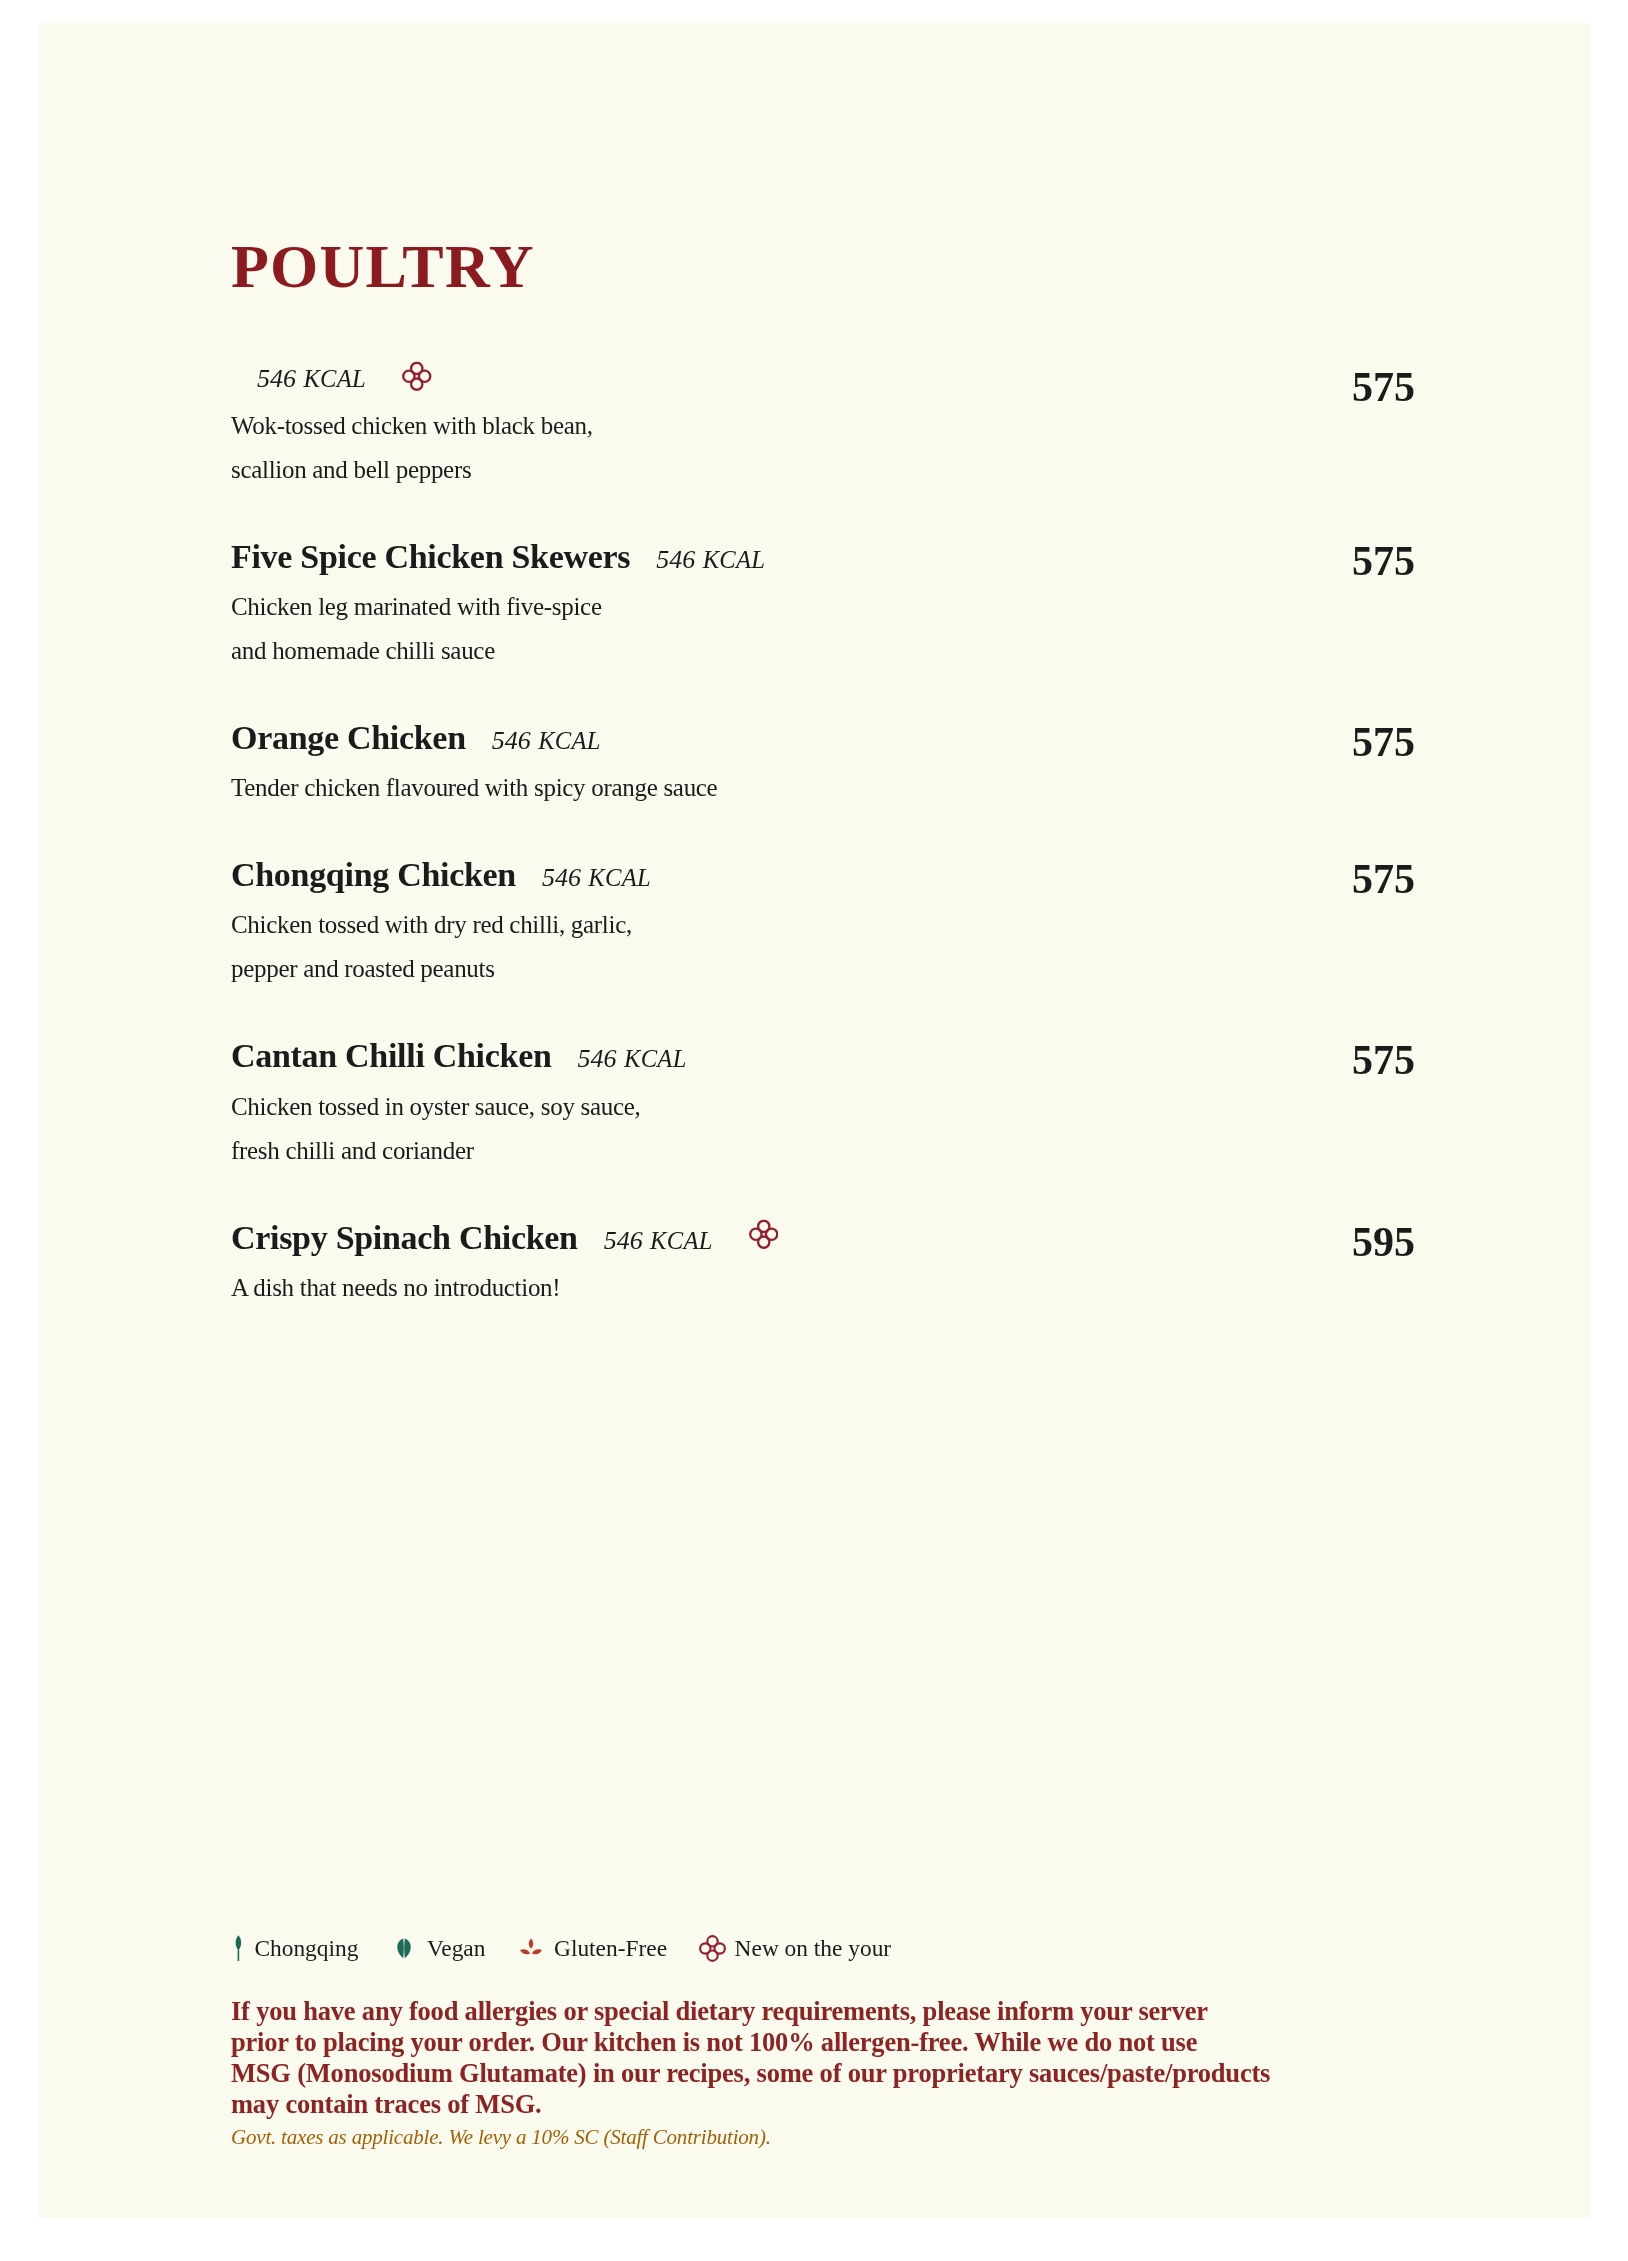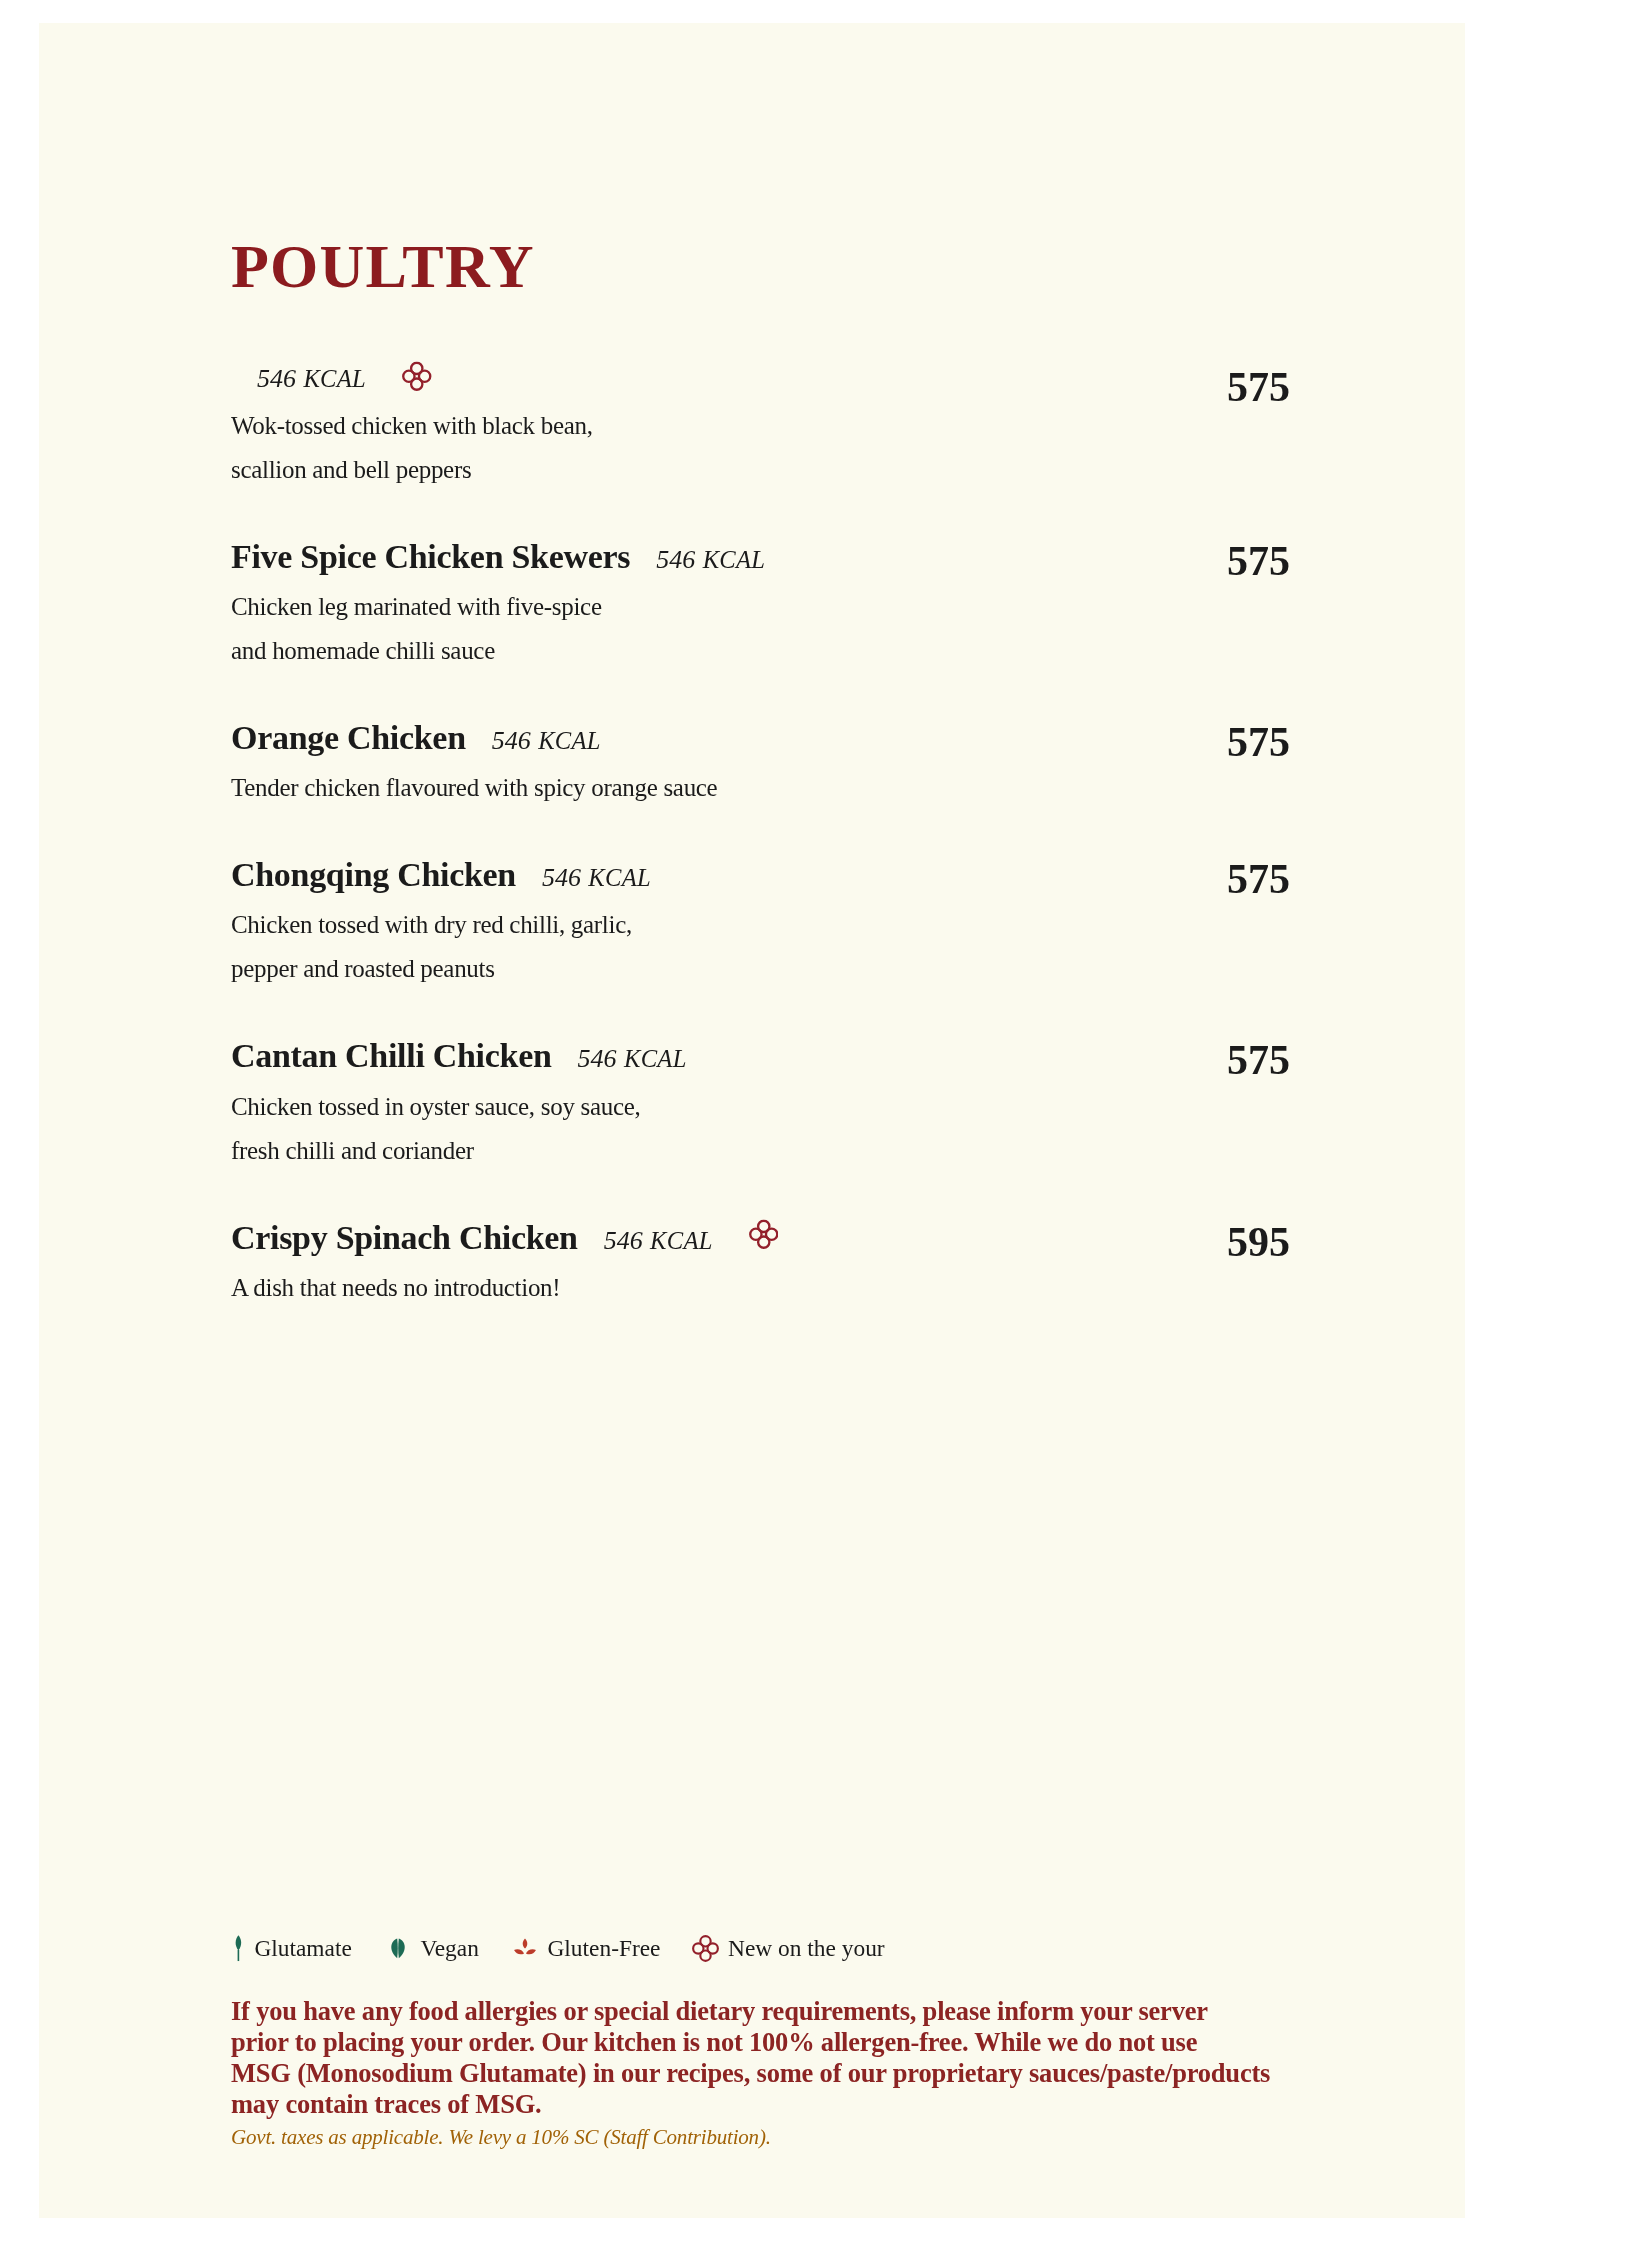--- a/index.html
+++ b/index.html
@@ -15,21 +15,21 @@
   *{ box-sizing:border-box; }
   html,body{ margin:0; padding:0; }
   body{
     width:1629px; height:2261px;
     background:var(--outer-background);
     font-family:"Liberation Serif","DejaVu Serif",serif;
     position:relative;
   }
   .page{
     position:absolute; left:39px; top:23px;
-    width:1426px; height:2195px;
+    width:1551px; height:2195px;
     background:var(--page-background);
   }
   .section-title{
     position:absolute; left:192px; top:212px;
     margin:0;
     font-size:62px; font-weight:bold;
     letter-spacing:1.2px;
     color:var(--heading-maroon);
     line-height:1;
   }
@@ -188,21 +188,21 @@
   <div class="bottom">
 
     <div class="legend">
       <span class="legend-entry">
         <span class="icon">
           <svg width="14.8" height="29.5" viewBox="0 0 12 24" fill="var(--legend-green)">
             <path d="M6 1 C8.6 4.2 9.4 8.6 6 13.5 C2.6 8.6 3.4 4.2 6 1 Z"></path>
             <rect x="5.35" y="13" width="1.3" height="9"></rect>
           </svg>
         </span>
-        <span>Glutamate</span>
+        <span>Chongqing</span>
       </span>
 
       <span class="legend-entry">
         <span class="icon">
           <svg width="28" height="28" viewBox="0 0 24 24" fill="var(--legend-green)">
             <path d="M11.3 3 C5.6 5.2 3.6 13 11.3 20 C12 14.5 12 8 11.3 3 Z"></path>
             <path d="M12.7 3 C18.4 5.2 20.4 13 12.7 20 C12 14.5 12 8 12.7 3 Z"></path>
           </svg>
         </span>
         <span>Vegan</span>

